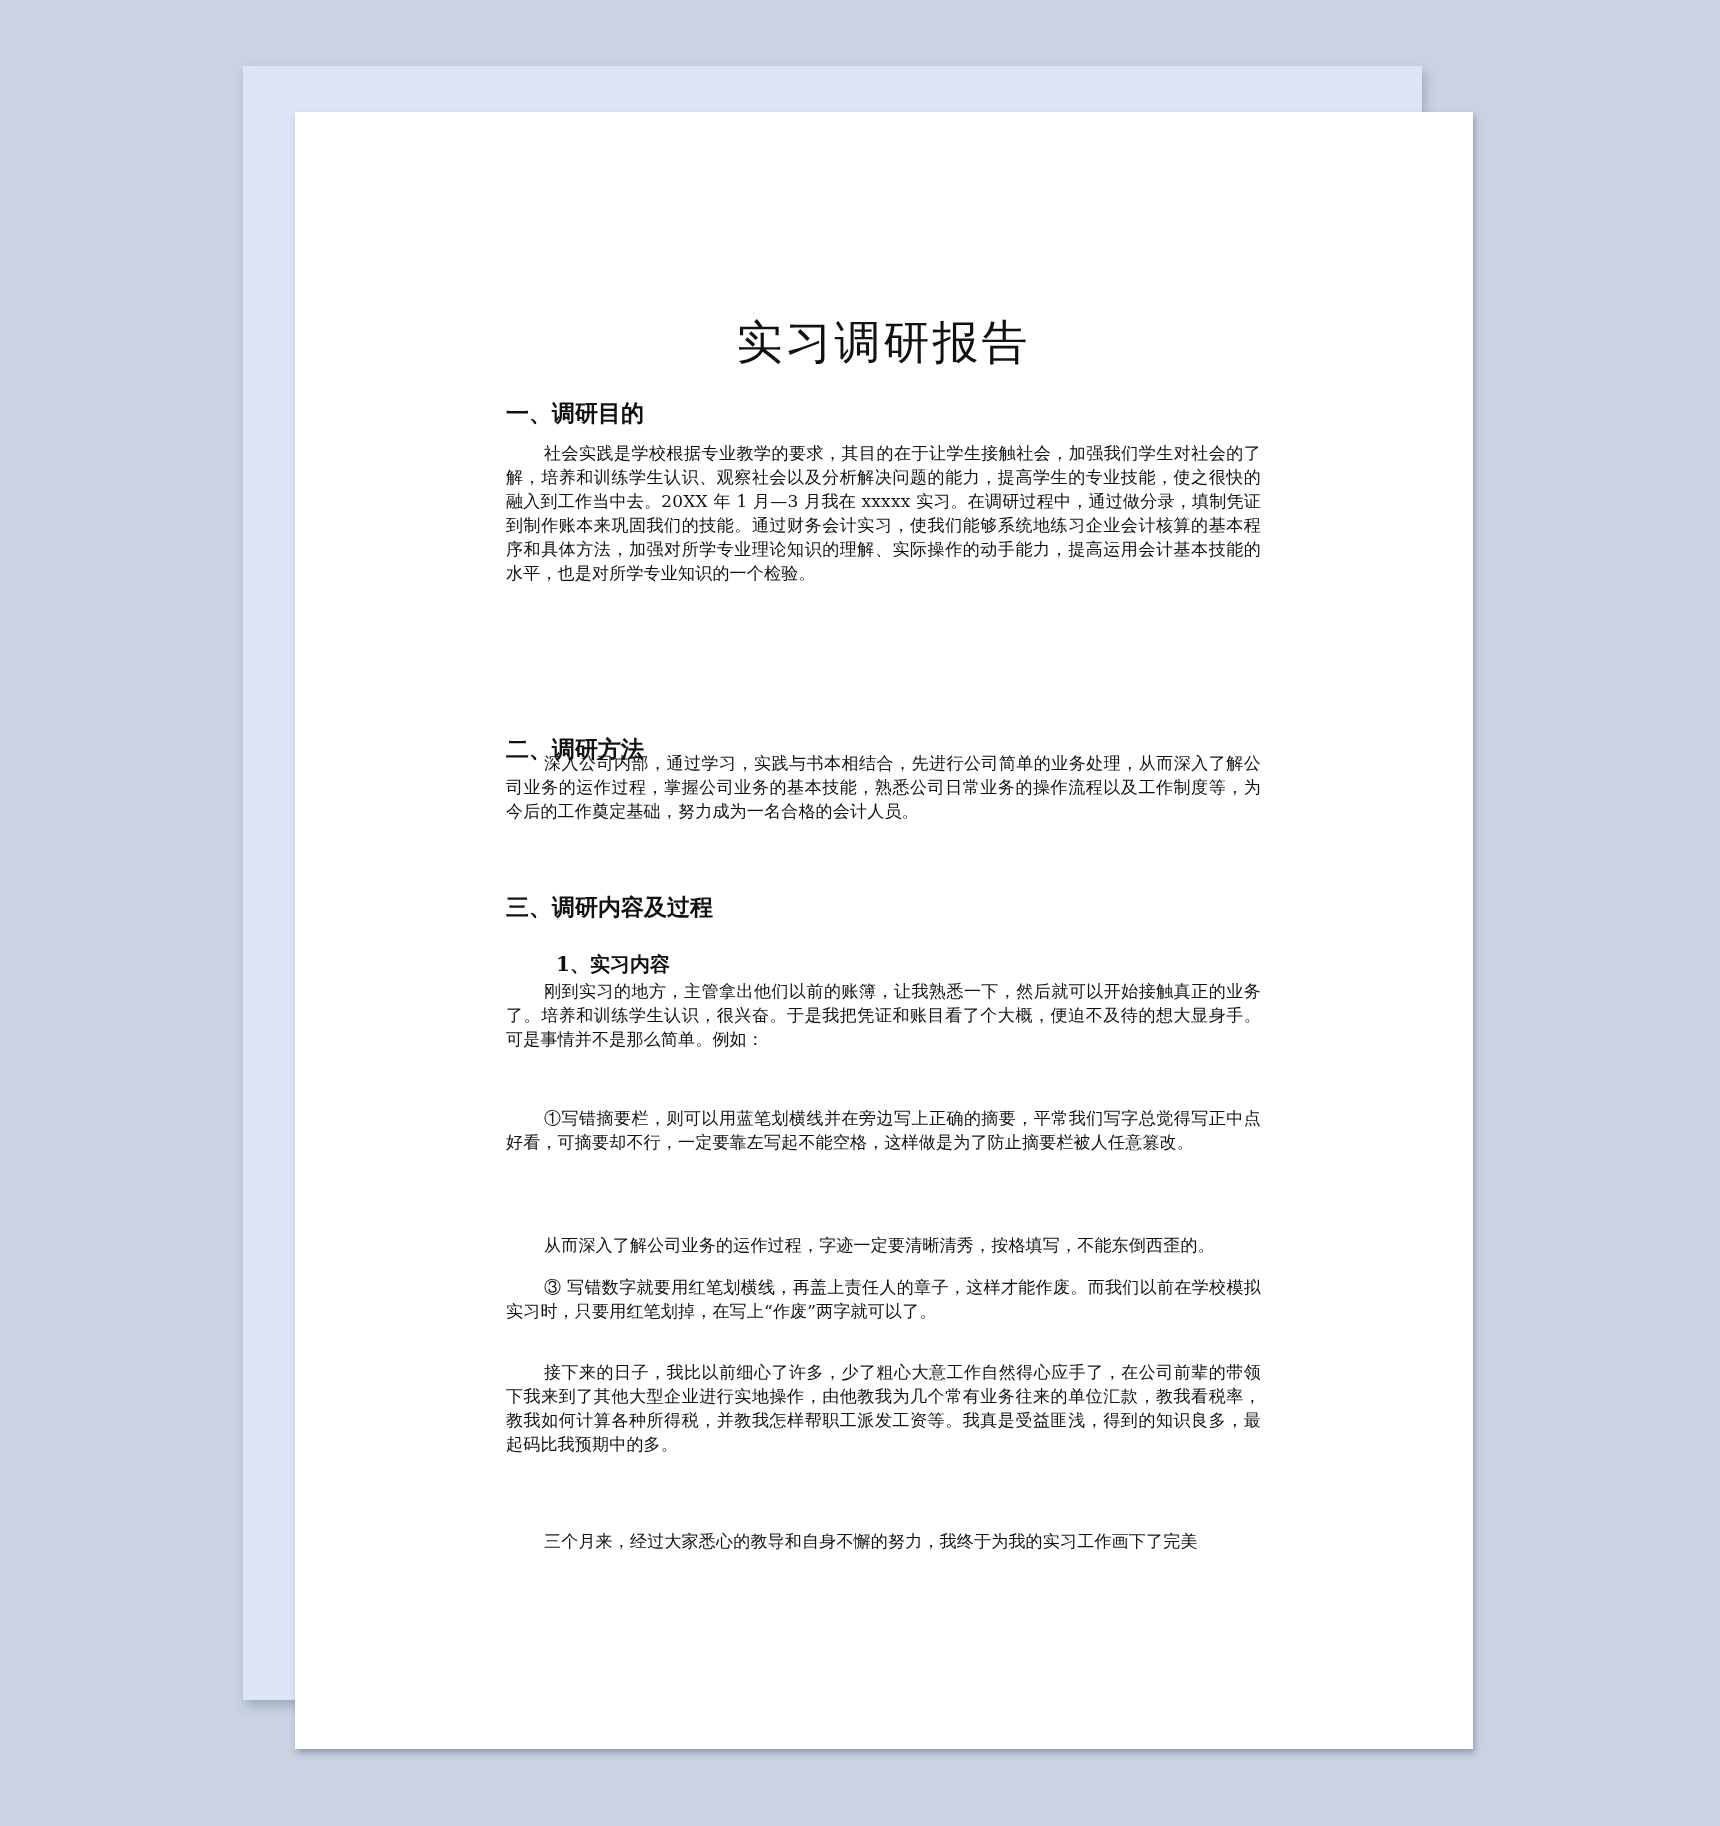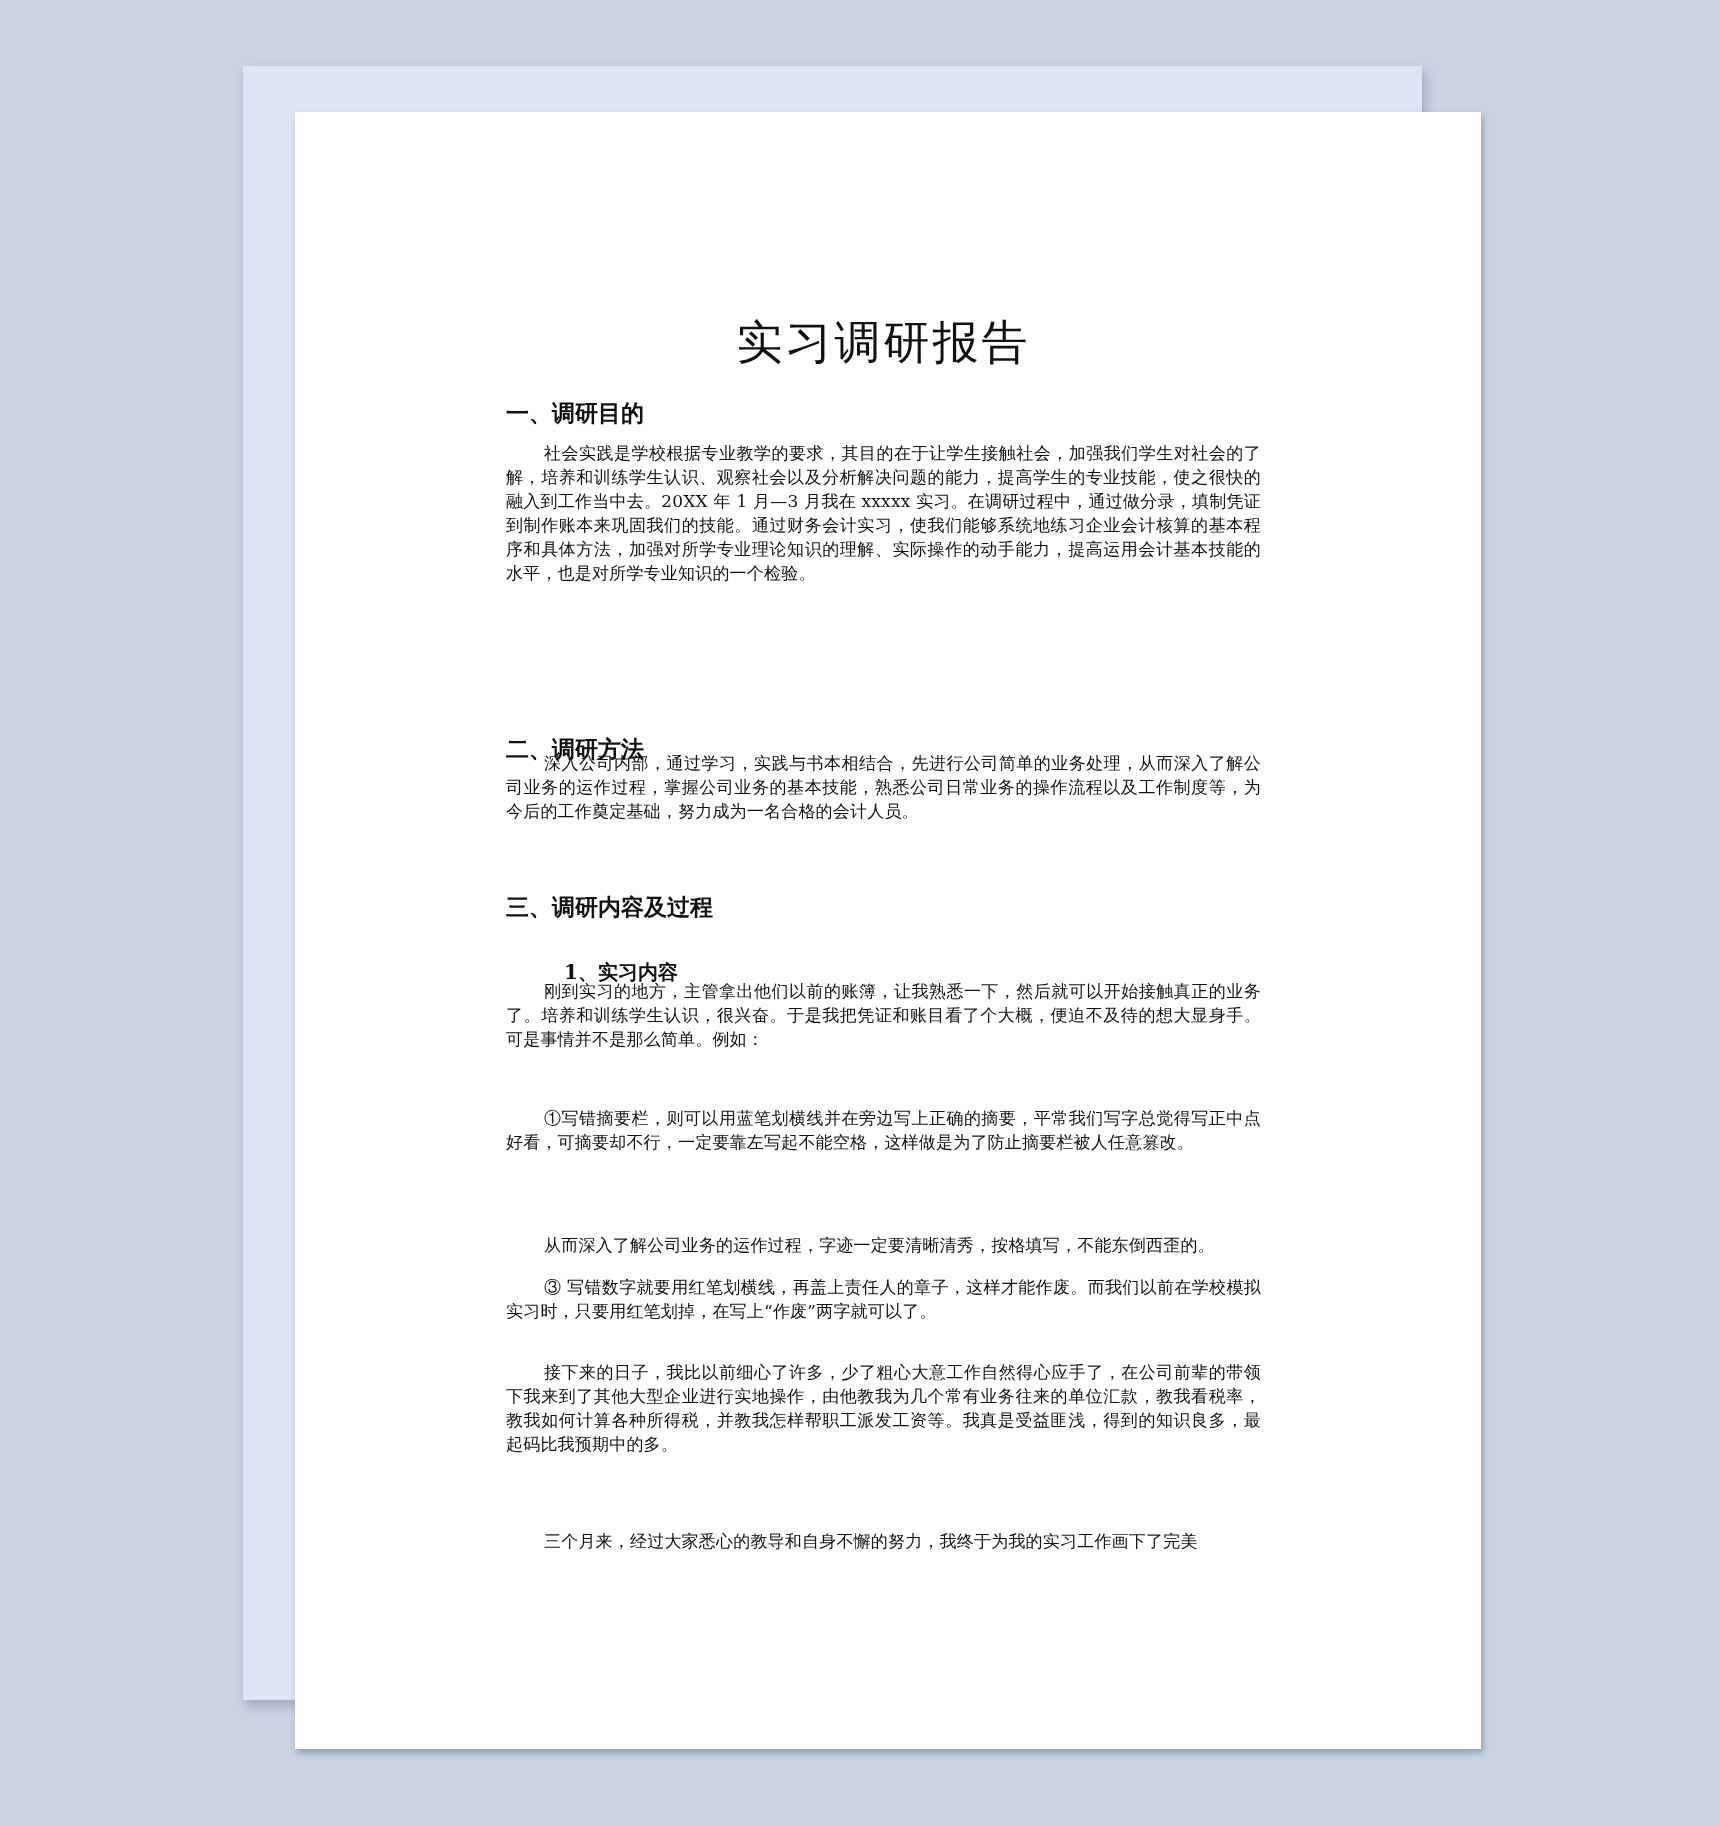--- a/index.html
+++ b/index.html
@@ -13,42 +13,41 @@
     position: absolute; left: 243px; top: 66px;
     width: 1179px; height: 1634px;
     background: #dce5f4;
     box-shadow: 3px 6px 10px rgba(80,95,120,0.35);
   }
   .front-page {
     position: absolute; left: 295px; top: 112px;
     width: 1178px; height: 1637px;
     background: #ffffff;
     box-shadow: 2px 4px 6px rgba(80,95,120,0.45);
-    padding-left: 8px;
   }
   .content {
     position: absolute; left: 211px; top: 0; width: 755px;
     color: #111;
   }
   .doc-title {
     position: absolute; left: 0; width: 755px; top: 200px;
     text-align: center;
     font-family: "DejaVu Sans", "Liberation Sans", sans-serif;
     font-size: 46px; font-weight: normal; letter-spacing: 3px;
     margin: 0;
   }
   .h1 {
     position: absolute; left: 0;
     font-family: Liberation Serif, serif;
     font-size: 23px; font-weight: bold; margin: 0;
   }
   .h2 {
     position: absolute; left: 42px;
     font-family: "DejaVu Serif", "Liberation Serif", serif;
-    font-size: 20px; margin: 16px;
+    font-size: 20px; margin: 8px;
   }
   .para {
     position: absolute; left: 0; width: 755px;
     font-size: 17px; line-height: 24px;
     text-indent: 38px; text-align: justify; margin: 0;
     letter-spacing: 0.2px;
   }
 </style>
 </head>
 <body>

